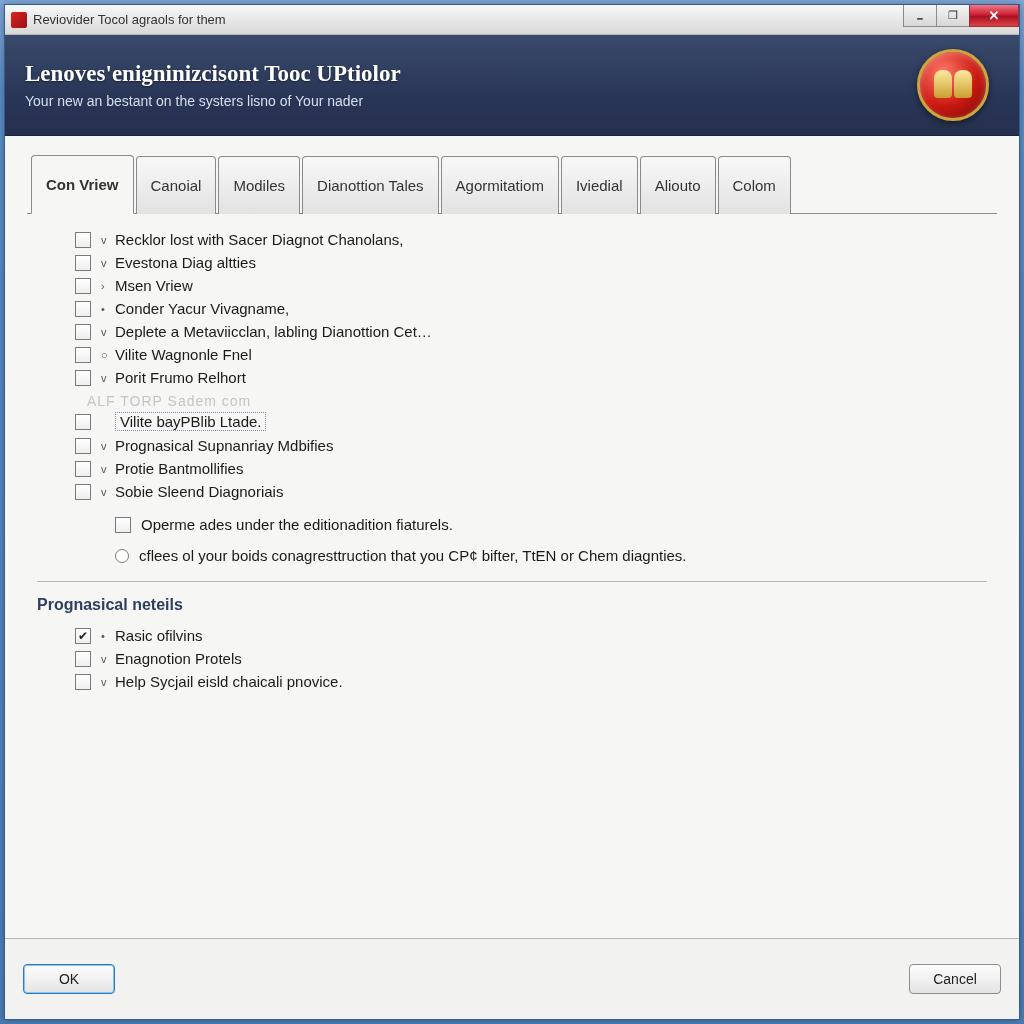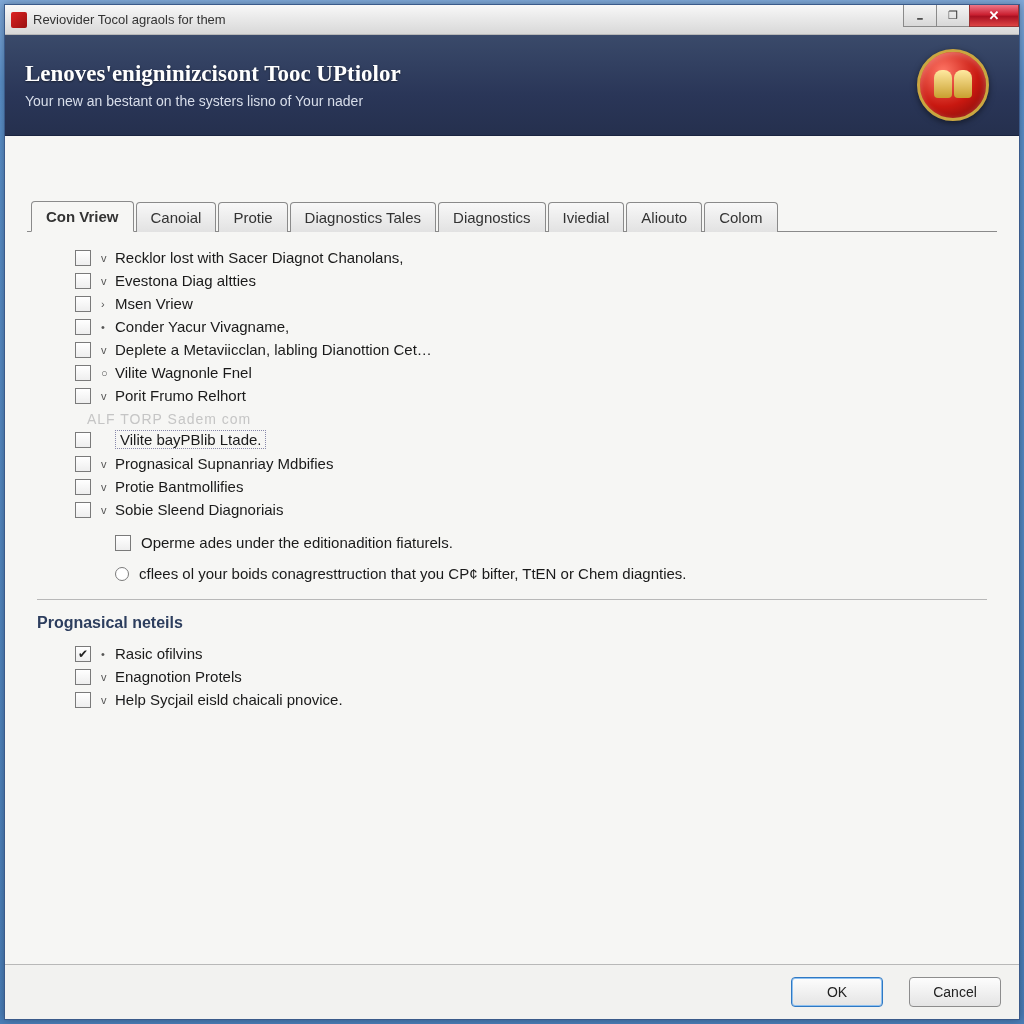--- a/index.html
+++ b/index.html
@@ -104,31 +104,30 @@
 
   
   .tabstrip {
     display: flex;
     align-items: flex-end;
     border-bottom: 1px solid #8a8a8a;
     padding-left: 4px;
     font-size: 15px;
   }
   .tab {
-    padding: 6px 14px;
+    padding: 20px 14px;
     border: 1px solid #8a8a8a;
     border-bottom: none;
     border-radius: 4px 4px 0 0;
     margin-right: 2px;
     background: linear-gradient(to bottom,#f8f8f8,#e2e2e2);
     color: #333;
     position: relative;
     top: 1px;
     cursor: pointer;
-    margin-top: 46px;
   }
   .tab.active {
     background: #f6f6f4;
     font-weight: bold;
     border-bottom: 1px solid #f6f6f4;
     top: 1px;
   }
 
   .panel {
     flex: 1;
@@ -193,24 +192,24 @@
 
   hr.divider {
     border: none;
     border-top: 1px solid #b8b8b8;
     margin: 14px 0;
   }
 
   
   .footer {
     border-top: 1px solid #b8b8b8;
-    padding: 12px 18px;
-    display: flex;
-    justify-content: flex-end;
-    gap: 26px;
+    padding: 25px 18px;
+    display: flex;
+    justify-content: space-between;
+    gap: 4px;
     background: #f2f2f0;
   }
   .btn {
     min-width: 92px;
     padding: 6px 18px;
     font-size: 14px;
     border: 1px solid #8d8d8d;
     border-radius: 4px;
     background: linear-gradient(to bottom,#fdfdfd,#e4e4e4);
     cursor: pointer;
@@ -242,23 +241,23 @@
       <p>Your new an bestant on the systers lisno of Your nader</p>
     </div>
     <div class="logo"></div>
   </div>
 
   <div class="content">
 
     <div class="tabstrip">
       <div class="tab active"><span>Con Vriew</span></div>
       <div class="tab"><span>Canoial</span></div>
-      <div class="tab"><span>Protie</span></div>
-      <div class="tab"><span>Diagnostics Tales</span></div>
-      <div class="tab"><span>Diagnostics</span></div>
+      <div class="tab"><span>Modiles</span></div>
+      <div class="tab"><span>Dianottion Tales</span></div>
+      <div class="tab"><span>Agormitatiom</span></div>
       <div class="tab"><span>Iviedial</span></div>
       <div class="tab"><span>Aliouto</span></div>
       <div class="tab"><span>Colom</span></div>
     </div>
 
     <div class="panel">
 
 
       <div class="check-row">
         <div class="checkbox"></div>

